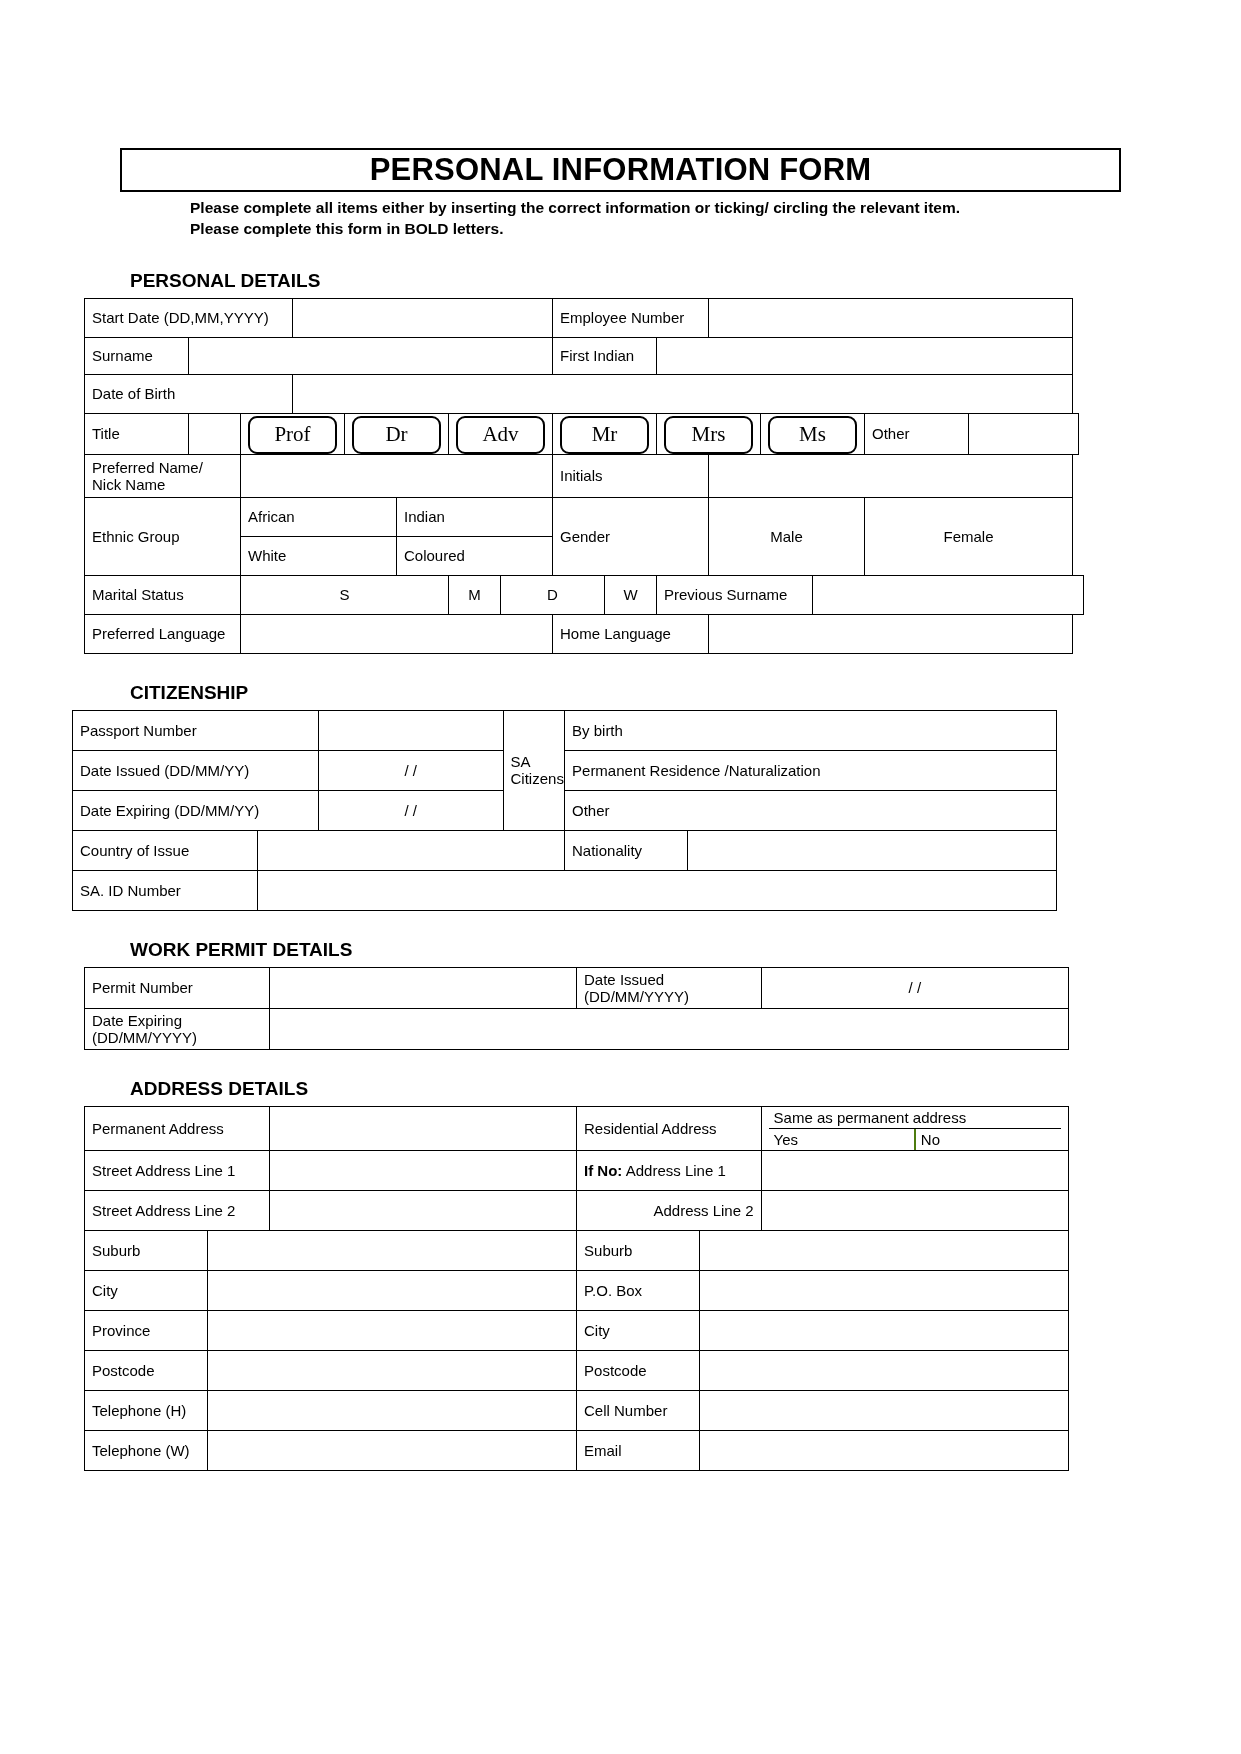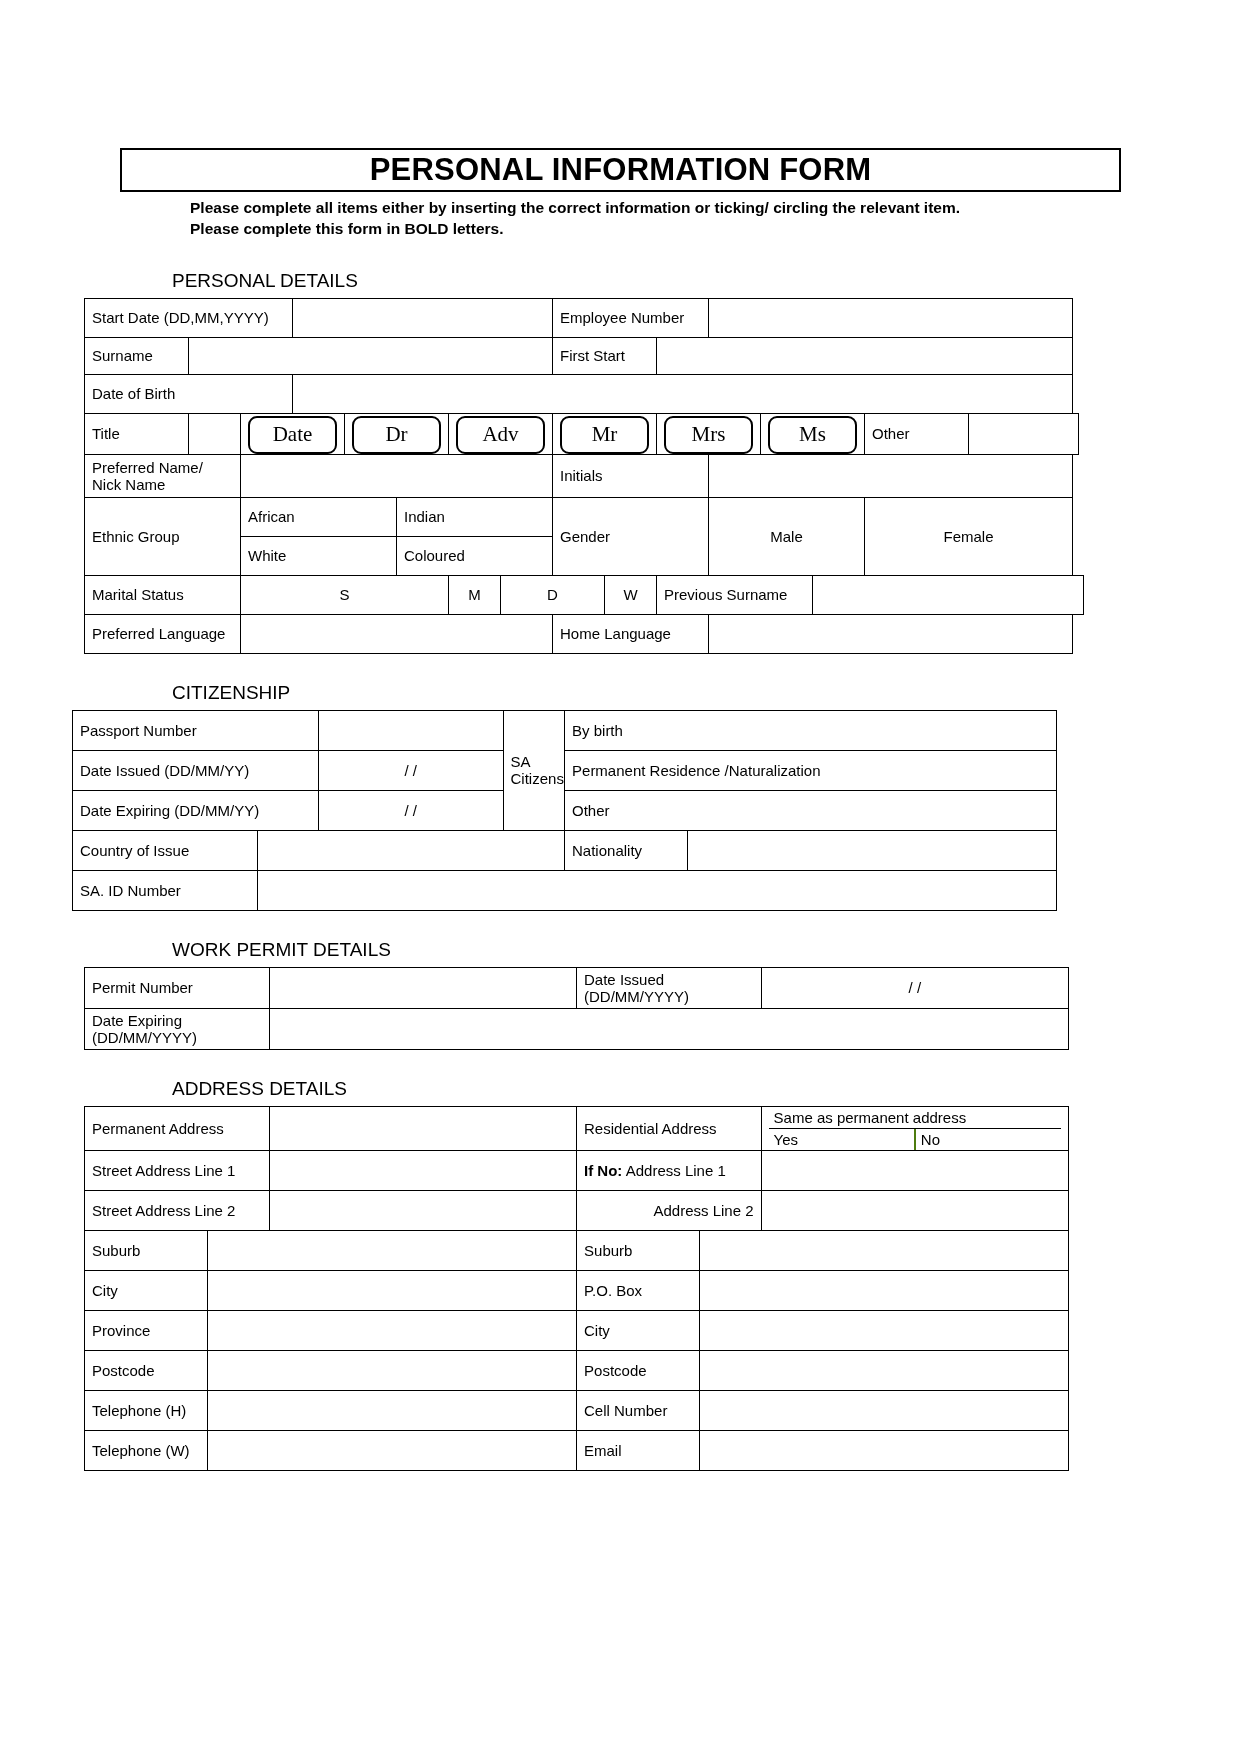--- a/index.html
+++ b/index.html
@@ -41,22 +41,22 @@
     margin: 6px 0 0 122px;
     width: 820px;
     font-size: 15.5px;
     font-weight: bold;
     line-height: 1.35;
   }
 
   
   .section-heading {
     font-size: 19px;
-    font-weight: normal;
-    margin-left: 104px;
+    font-weight: bold;
+    margin-left: 62px;
     margin-bottom: 6px;
   }
   .sec-personal { margin-top: 30px; }
   .sec-citizenship { margin-top: 28px; }
   .sec-workpermit { margin-top: 28px; }
   .sec-address { margin-top: 28px; }
 
   
   table.form {
     border-collapse: collapse;
@@ -183,34 +183,34 @@
         <tr>
       <td class="lbl bottomlabel" colspan="4" style="height:38px">Start  Date (DD,MM,YYYY)</td>
       <td class="blank" colspan="5"></td>
       <td class="lbl" colspan="3">Employee Number</td>
       <td class="blank" colspan="7"></td>
     </tr>
 
     <tr>
       <td class="lbl" colspan="2" style="height:36px">Surname</td>
       <td class="blank" colspan="7"></td>
-      <td class="lbl" colspan="2">First Start</td>
+      <td class="lbl" colspan="2">First Indian</td>
       <td class="blank" colspan="8"></td>
     </tr>
 
     <tr>
       <td class="lbl bottomlabel" colspan="4" style="height:38px">Date of Birth</td>
       <td class="blank" colspan="15"></td>
     </tr>
 
     <tr>
       <td class="lbl" colspan="2" style="height:40px">Title</td>
       <td class="titlerow-pad" style="width:26px"></td>
       <td class="pillcell" colspan="2">
-        <span class="title-pill">Date</span>
+        <span class="title-pill">Prof</span>
       </td>
       <td class="pillcell" colspan="2">
         <span class="title-pill">Dr</span>
       </td>
       <td class="pillcell" colspan="2">
         <span class="title-pill">Adv</span>
       </td>
       <td class="pillcell" colspan="2">
         <span class="title-pill">Mr</span>
       </td>

